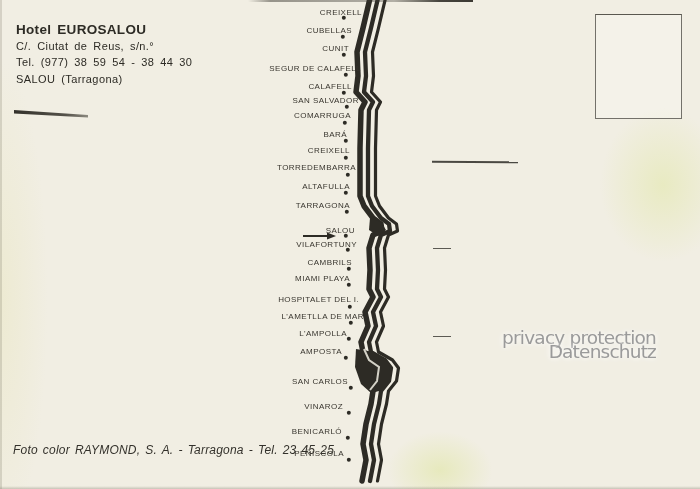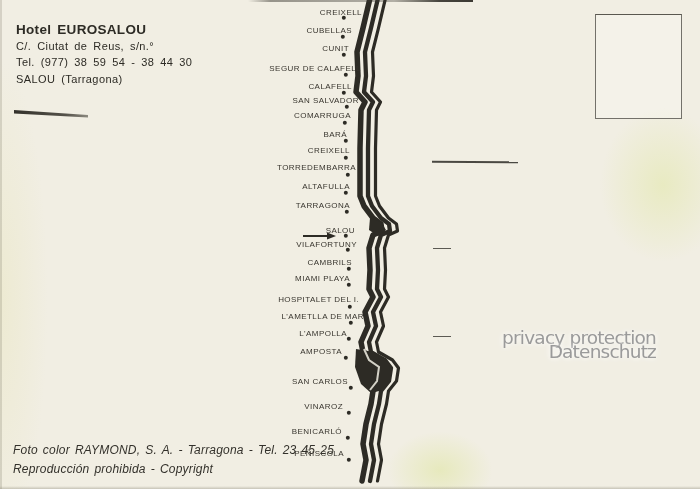--- a/index.html
+++ b/index.html
@@ -142,19 +142,18 @@
   <div class="addr-line d1"></div>
   <div class="addr-line d2"></div>
 
   <div class="watermark">
     <div>privacy protection</div>
     <div>Datenschutz</div>
   </div>
 
   <div class="credits">
     <div class="c-line">Foto color RAYMOND, S. A. - Tarragona - Tel. 23 45 25</div>
-    <div class="c-line">Reproducción prohibida - Copyright</div>
   </div>
 
   <div class="edge-top"></div>
   <div class="edge-bottom"></div>
   <div class="edge-left"></div>
 </div>
 
 </body></html>

